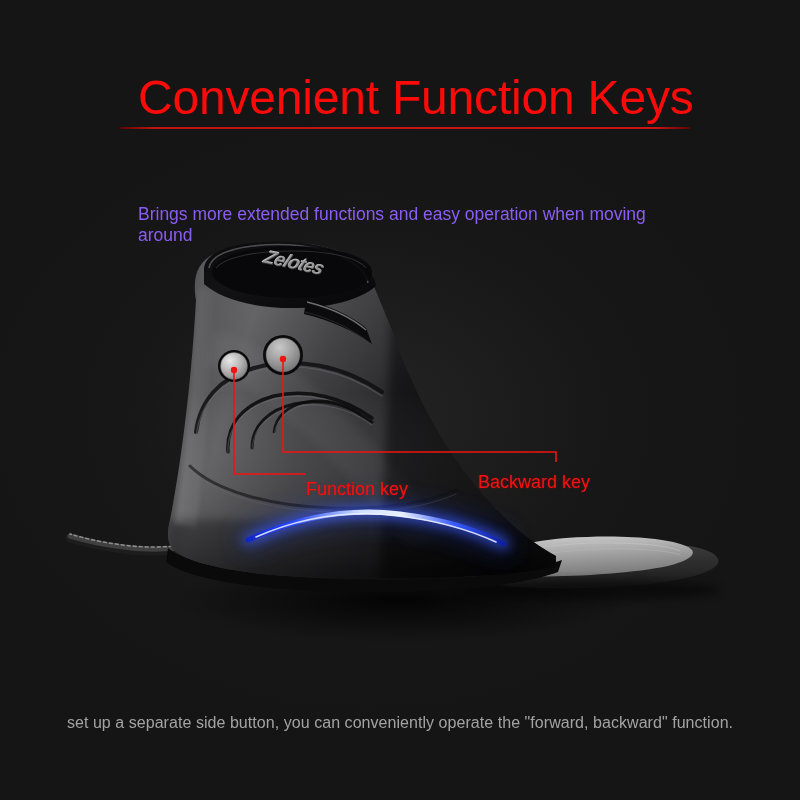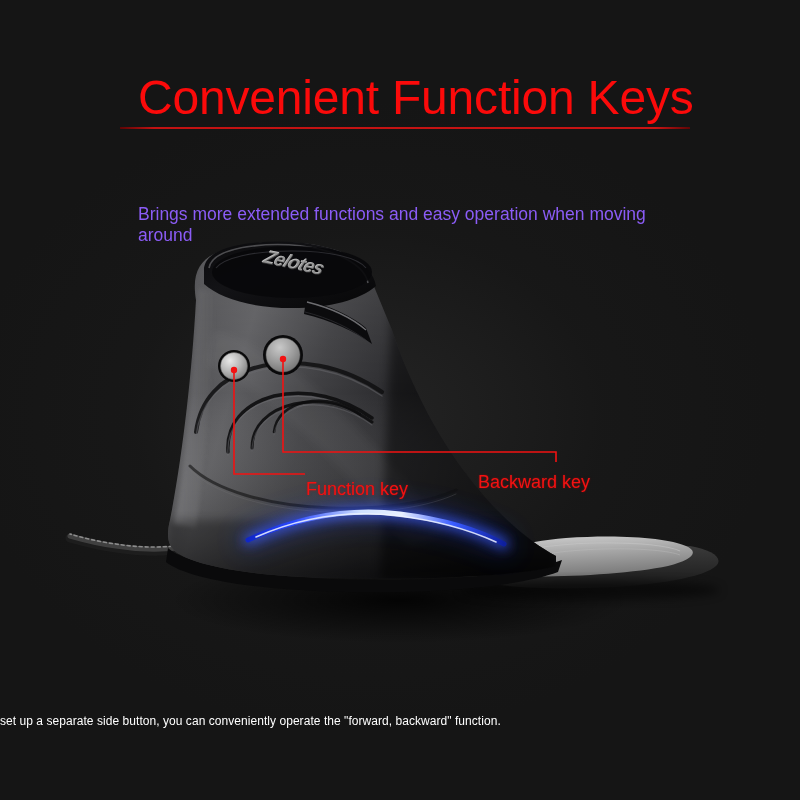--- a/index.html
+++ b/index.html
@@ -66,22 +66,23 @@
     font-weight: 400;
     margin-top: 44px;
   }
 
   
   .caption {
     position: absolute;
     left: 0;
     top: 714px;
     width: 800px;
-    font-size: 12px;
-    color: #ffffff;
+    text-align: center;
+    font-size: 16px;
+    color: #a3a3a3;
     letter-spacing: 0.05px;
   }
 
   
   .mouse {
     position: absolute;
     left: 0; top: 0;
     width: 800px; height: 800px;
     pointer-events: none;
   }

